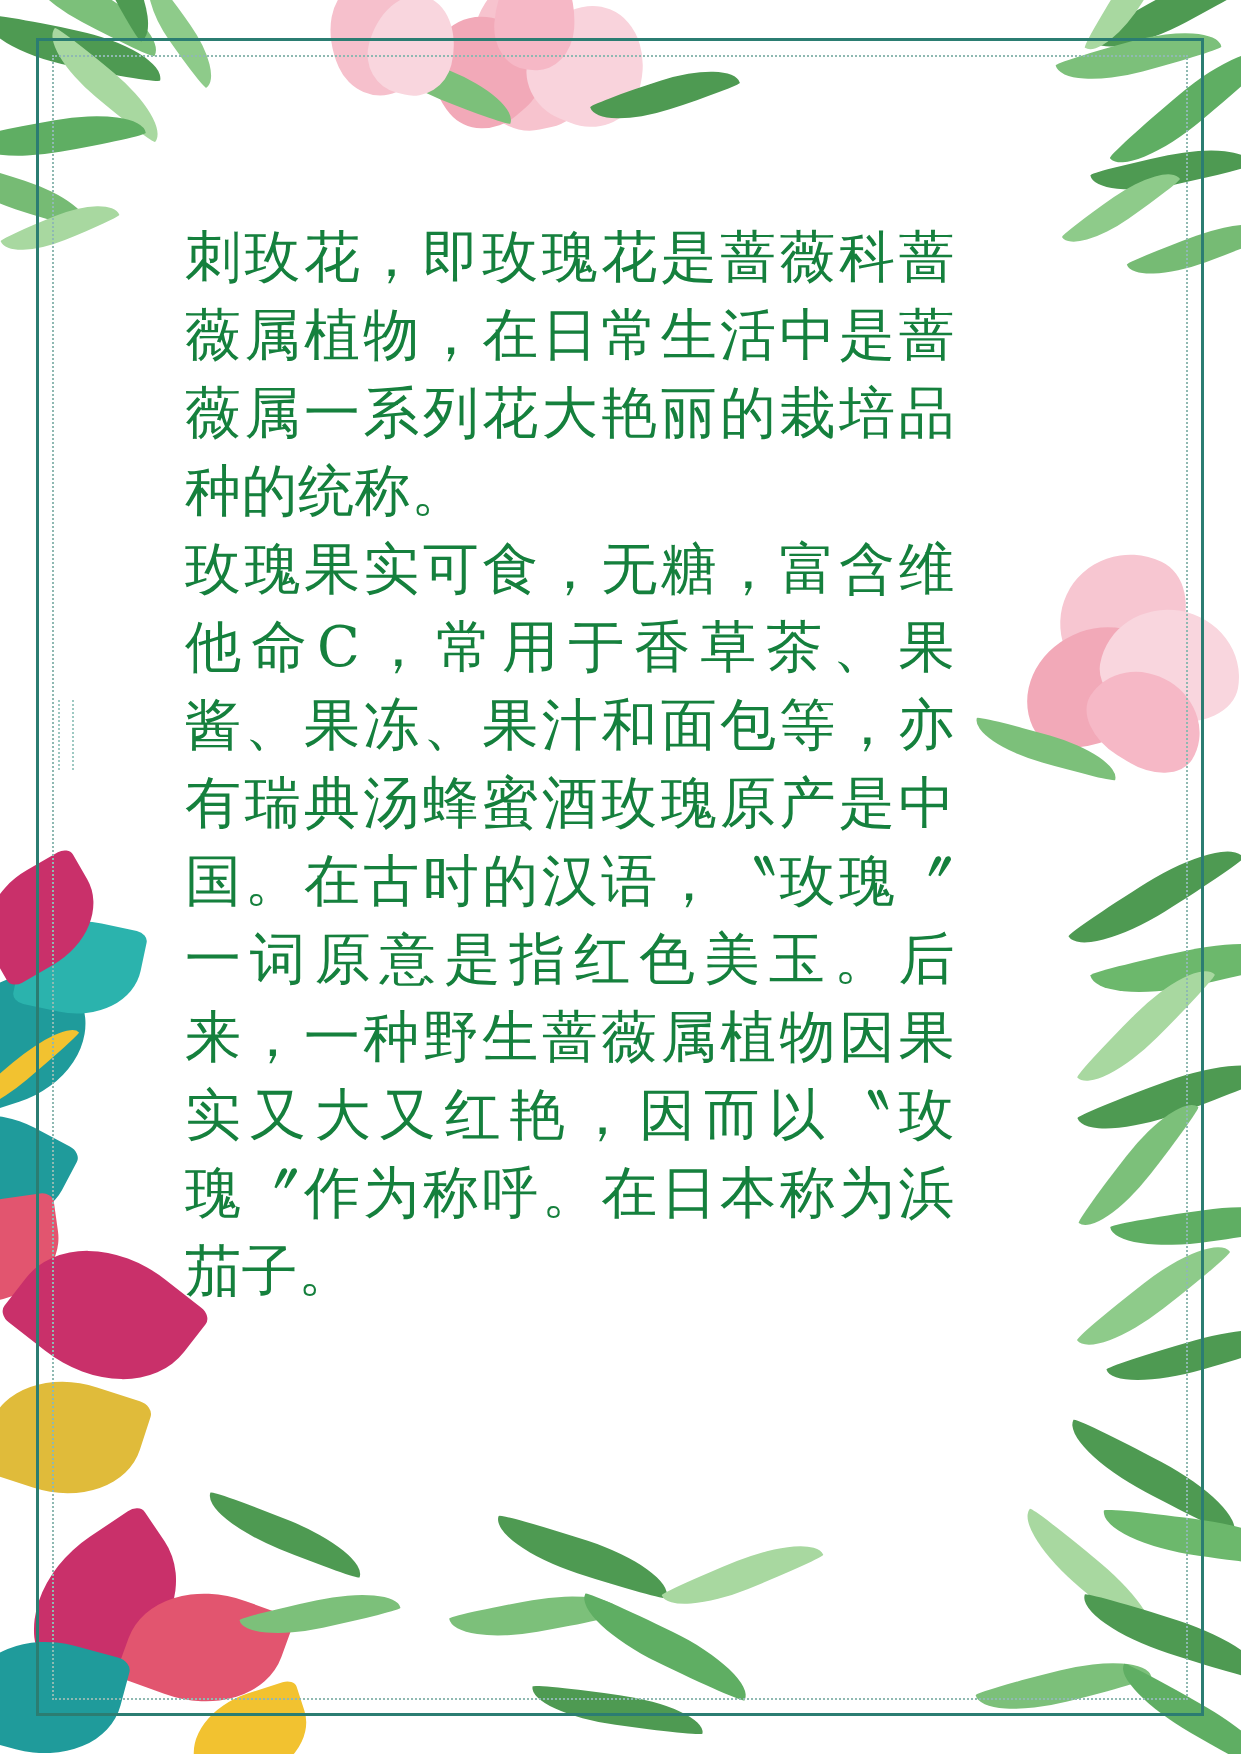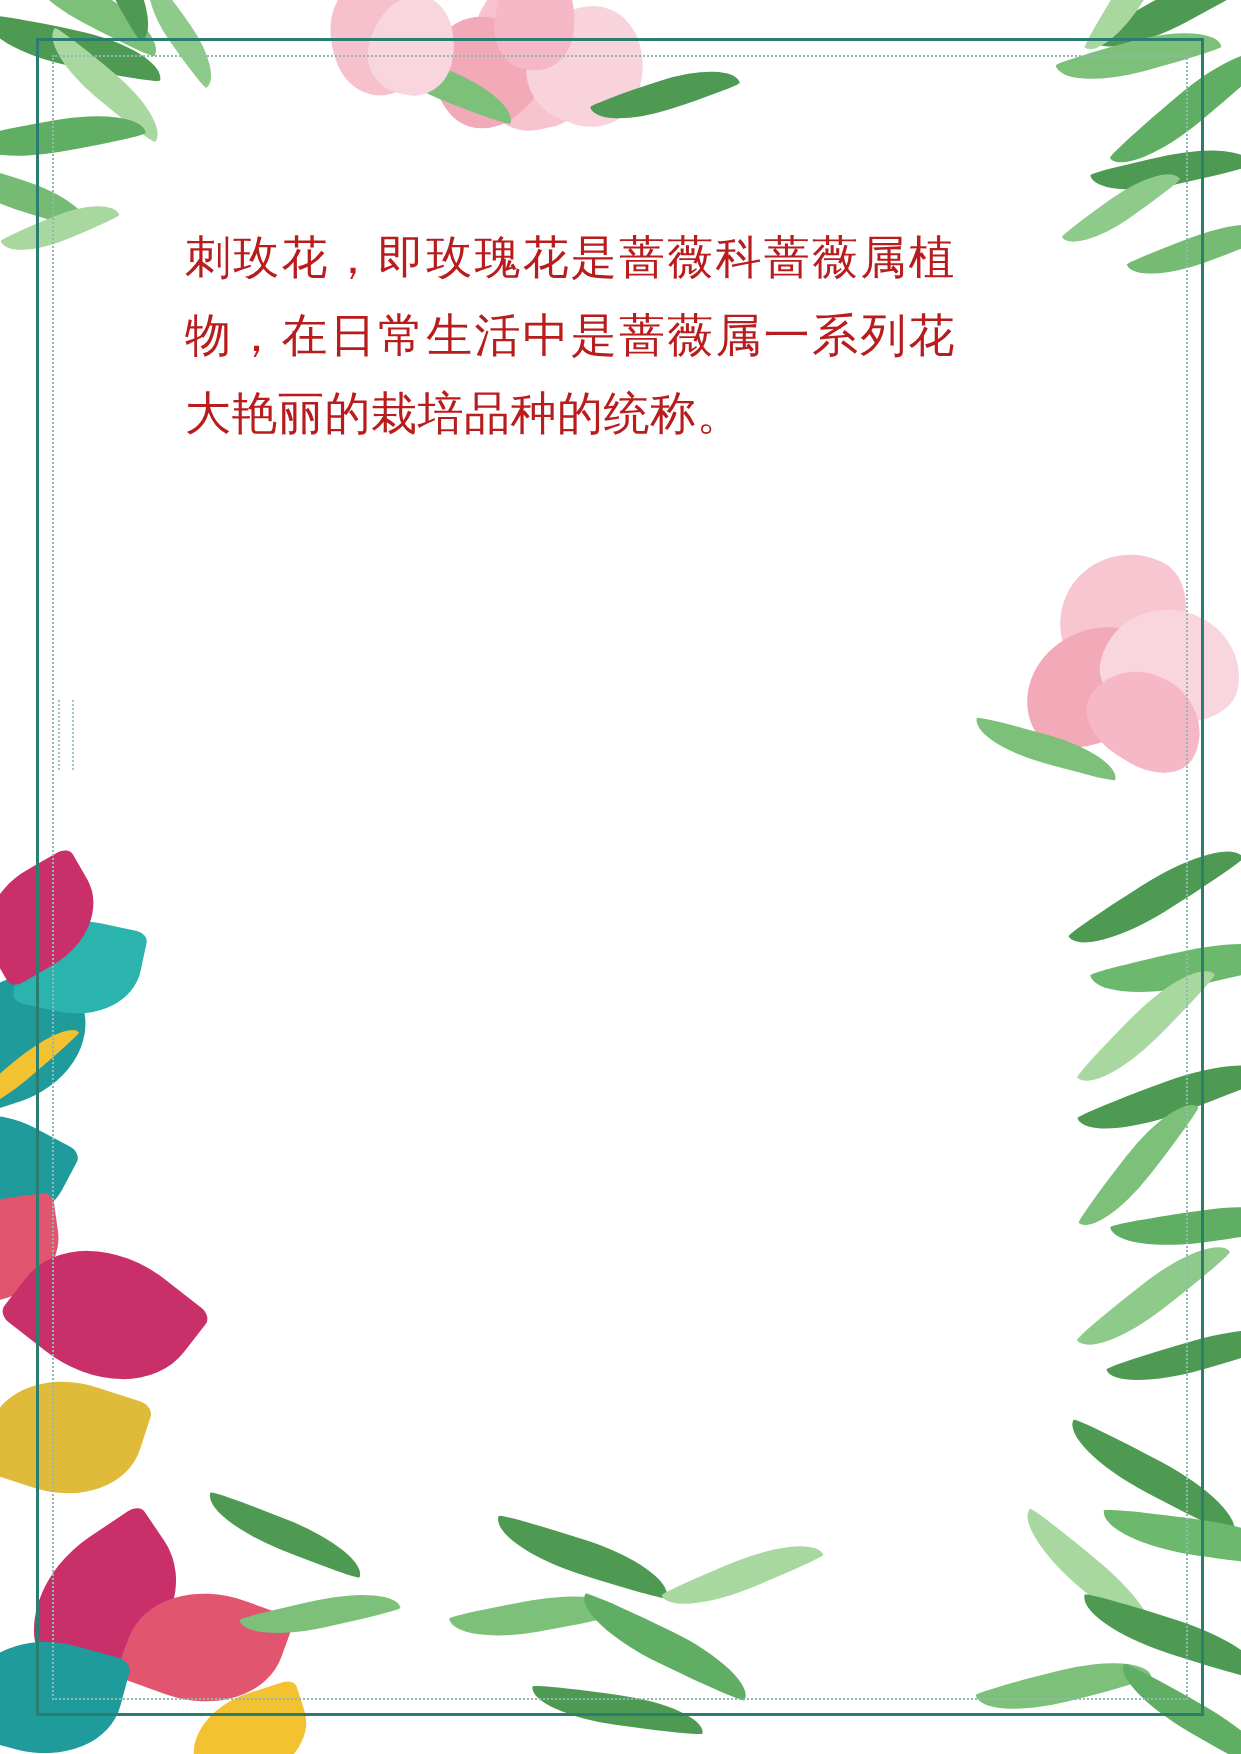--- a/index.html
+++ b/index.html
@@ -45,23 +45,23 @@
 
   
   .content {
     position: absolute;
     left: 185px;
     top: 218px;
     width: 770px;
   }
   .para {
     font-family: "DejaVu Serif", "Liberation Serif", serif;
-    font-size: 46px;
+    font-size: 56px;
     line-height: 78px;
-    color: #b91c1c;
+    color: #15803d;
     text-align: justify;
     text-justify: inter-ideograph;
     margin: 0;
     letter-spacing: 0.5px;
   }
   .para + .para { margin-top: 0px; }
 
   
   .deco { position: absolute; pointer-events: none; }
 
@@ -181,15 +181,16 @@
   </div>
 
   <div class="dotline" style="left:58px;top:700px;"></div>
   <div class="dotline" style="left:72px;top:700px;"></div>
 
   <div class="frame-solid"></div>
   <div class="frame-dotted"></div>
 
   <div class="content">
     <p class="para">刺玫花，即玫瑰花是蔷薇科蔷薇属植物，在日常生活中是蔷薇属一系列花大艳丽的栽培品种的统称。</p>
+    <p class="para">玫瑰果实可食，无糖，富含维他命C，常用于香草茶、果酱、果冻、果汁和面包等，亦有瑞典汤蜂蜜酒玫瑰原产是中国。在古时的汉语，〝玫瑰〞一词原意是指红色美玉。后来，一种野生蔷薇属植物因果实又大又红艳，因而以〝玫瑰〞作为称呼。在日本称为浜茄子。</p>
   </div>
 
 </div>
 
 </body></html>

